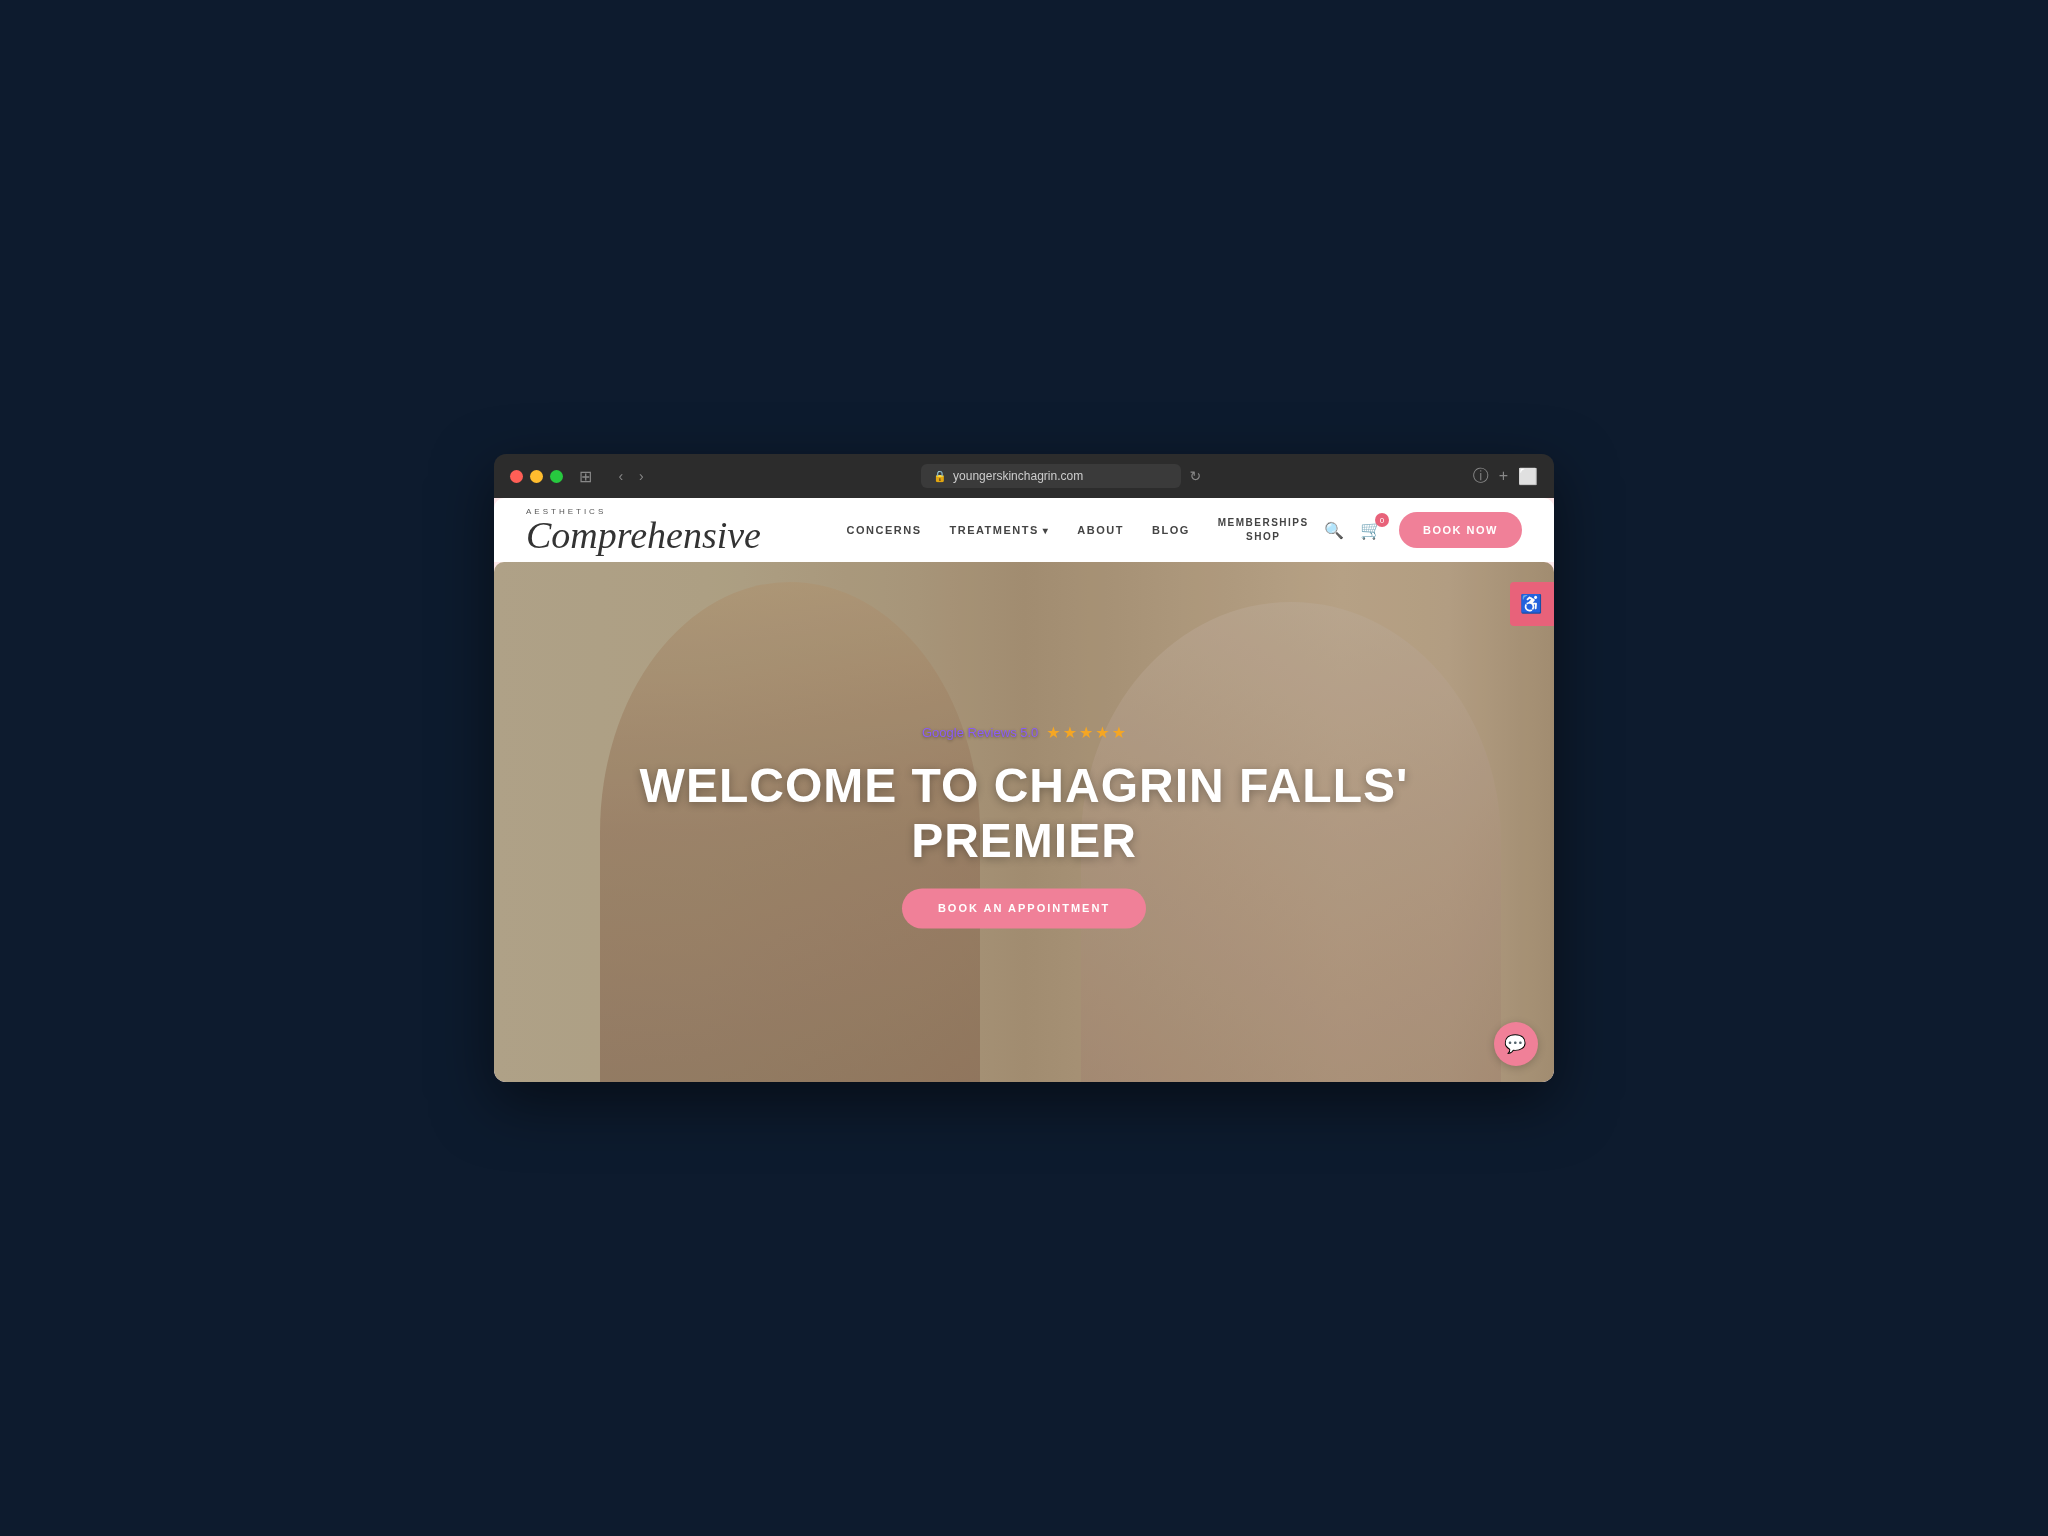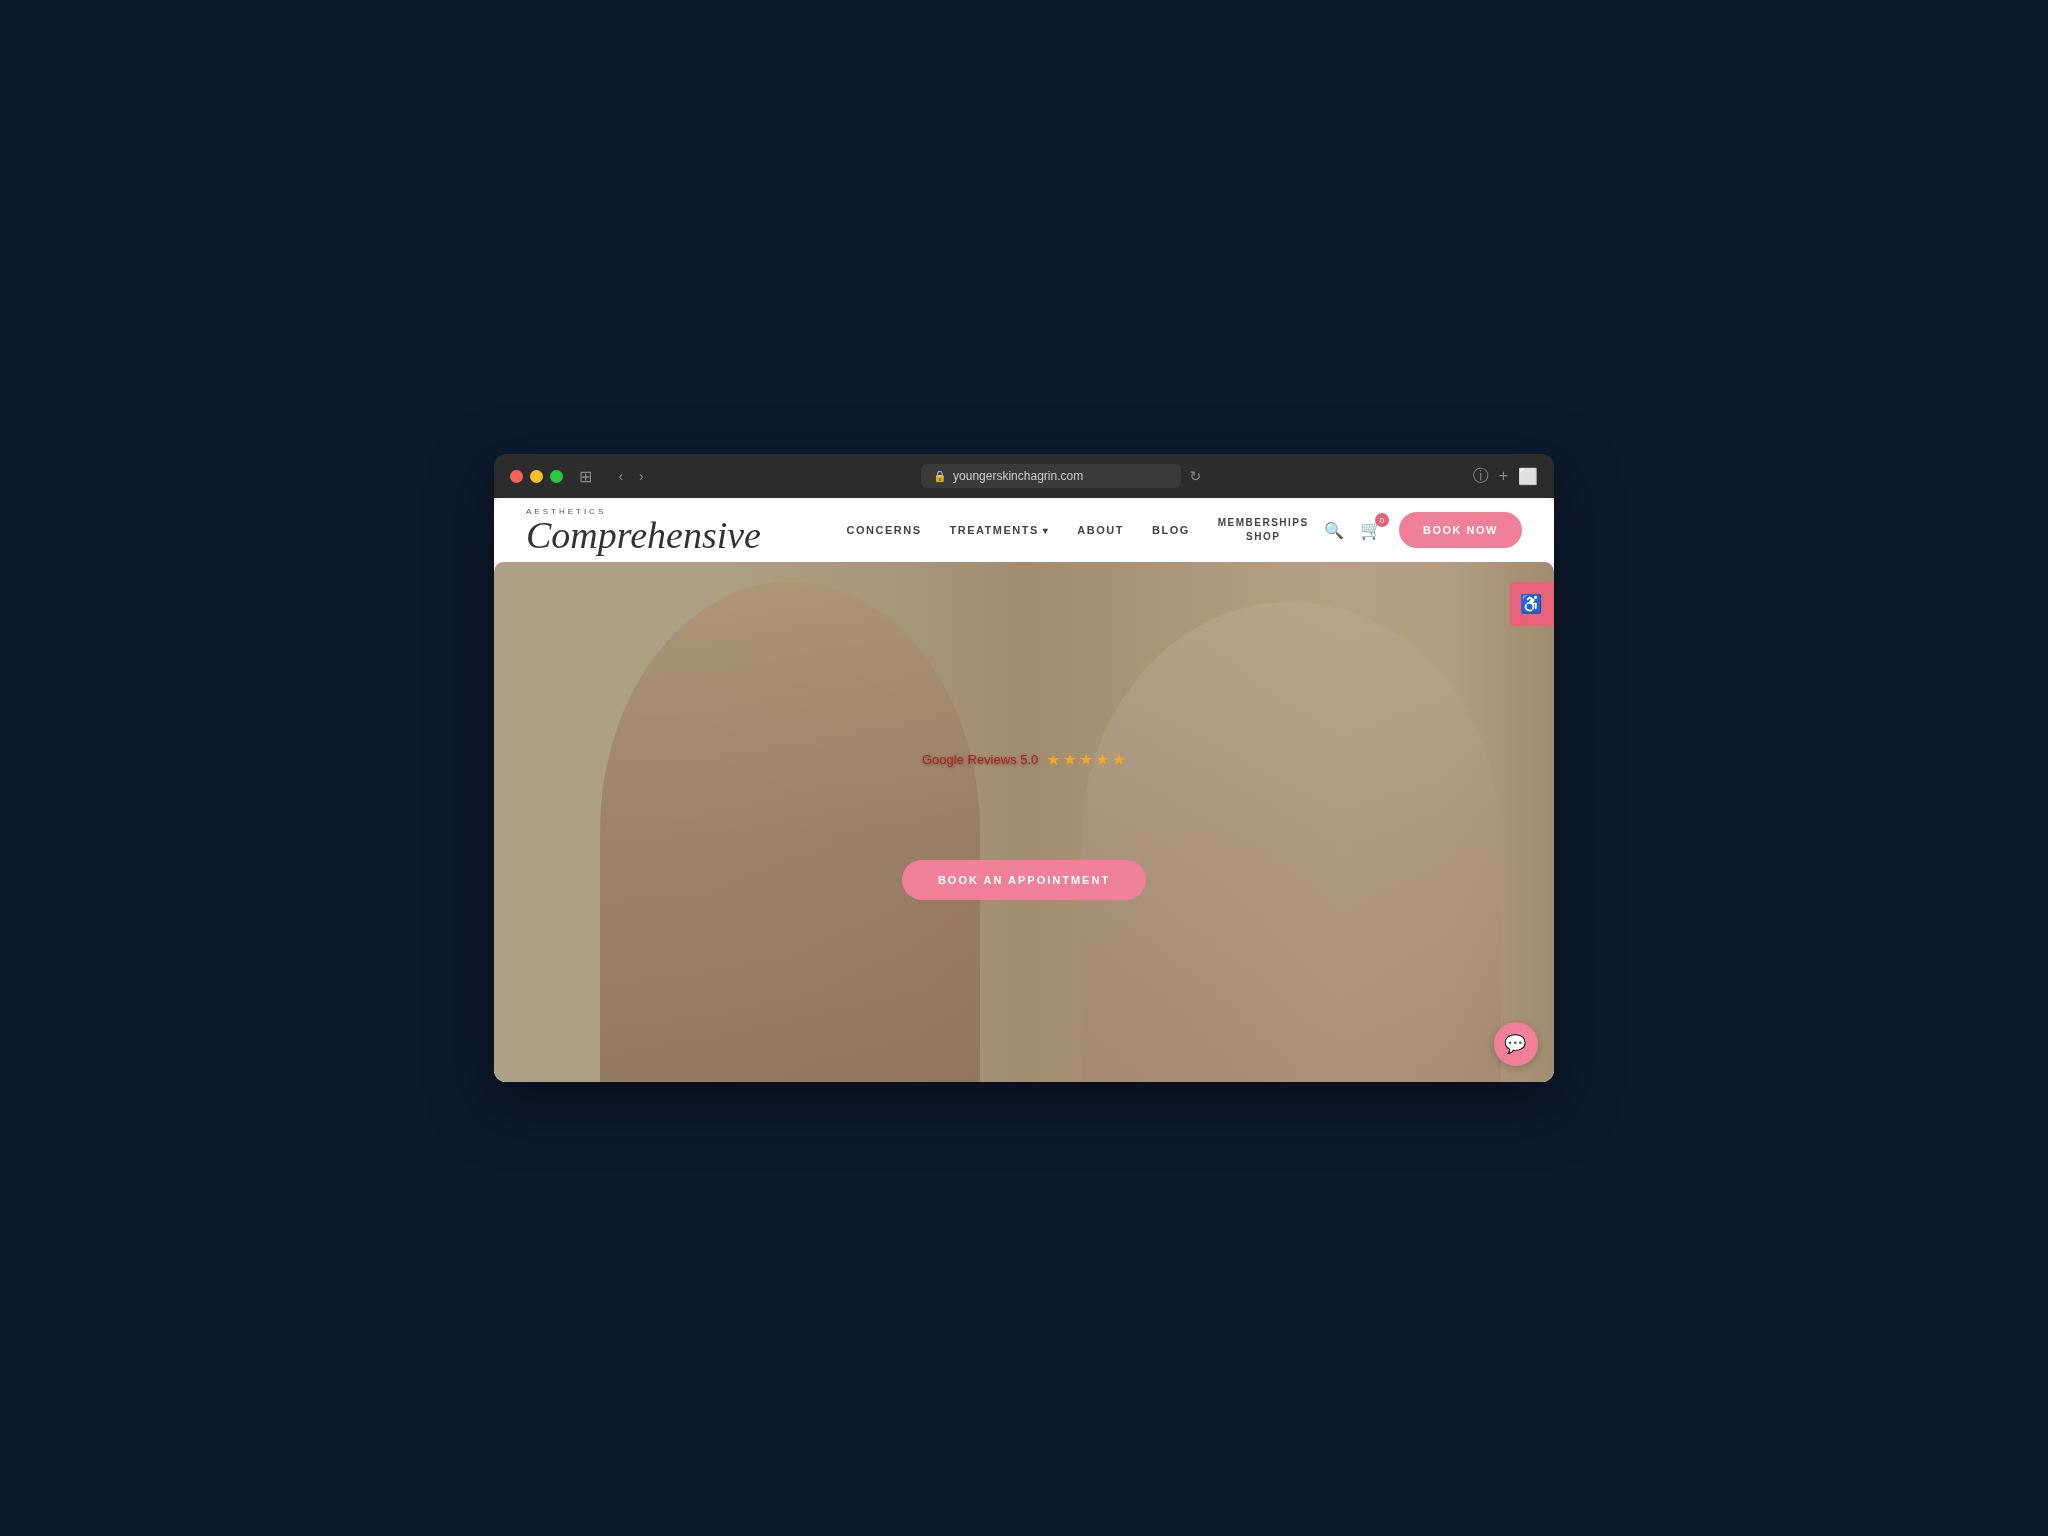--- a/index.html
+++ b/index.html
@@ -307,21 +307,21 @@
 
     .google-reviews {
       display: flex;
       align-items: center;
       justify-content: center;
       gap: 8px;
       margin-bottom: 16px;
     }
 
     .google-reviews-text {
-      color: #b91c1c;
+      color: #8b5cf6;
       font-size: 13px;
       text-shadow: 0 1px 3px rgba(0,0,0,0.4);
     }
 
     .stars {
       display: flex;
       gap: 2px;
     }
 
     .star {
@@ -486,21 +486,21 @@
             <div class="stars">
               <span class="star">★</span>
               <span class="star">★</span>
               <span class="star">★</span>
               <span class="star">★</span>
               <span class="star">★</span>
             </div>
           </div>
 
           <h1 class="hero-title">
-            <br>
+            <span>WELCOME TO CHAGRIN FALLS' PREMIER</span><br>
           </h1>
 
 
           <button class="book-appointment-btn">BOOK AN APPOINTMENT</button>
         </div>
 
         <button class="chat-widget">
           <span>💬</span>
         </button>
       </section>

